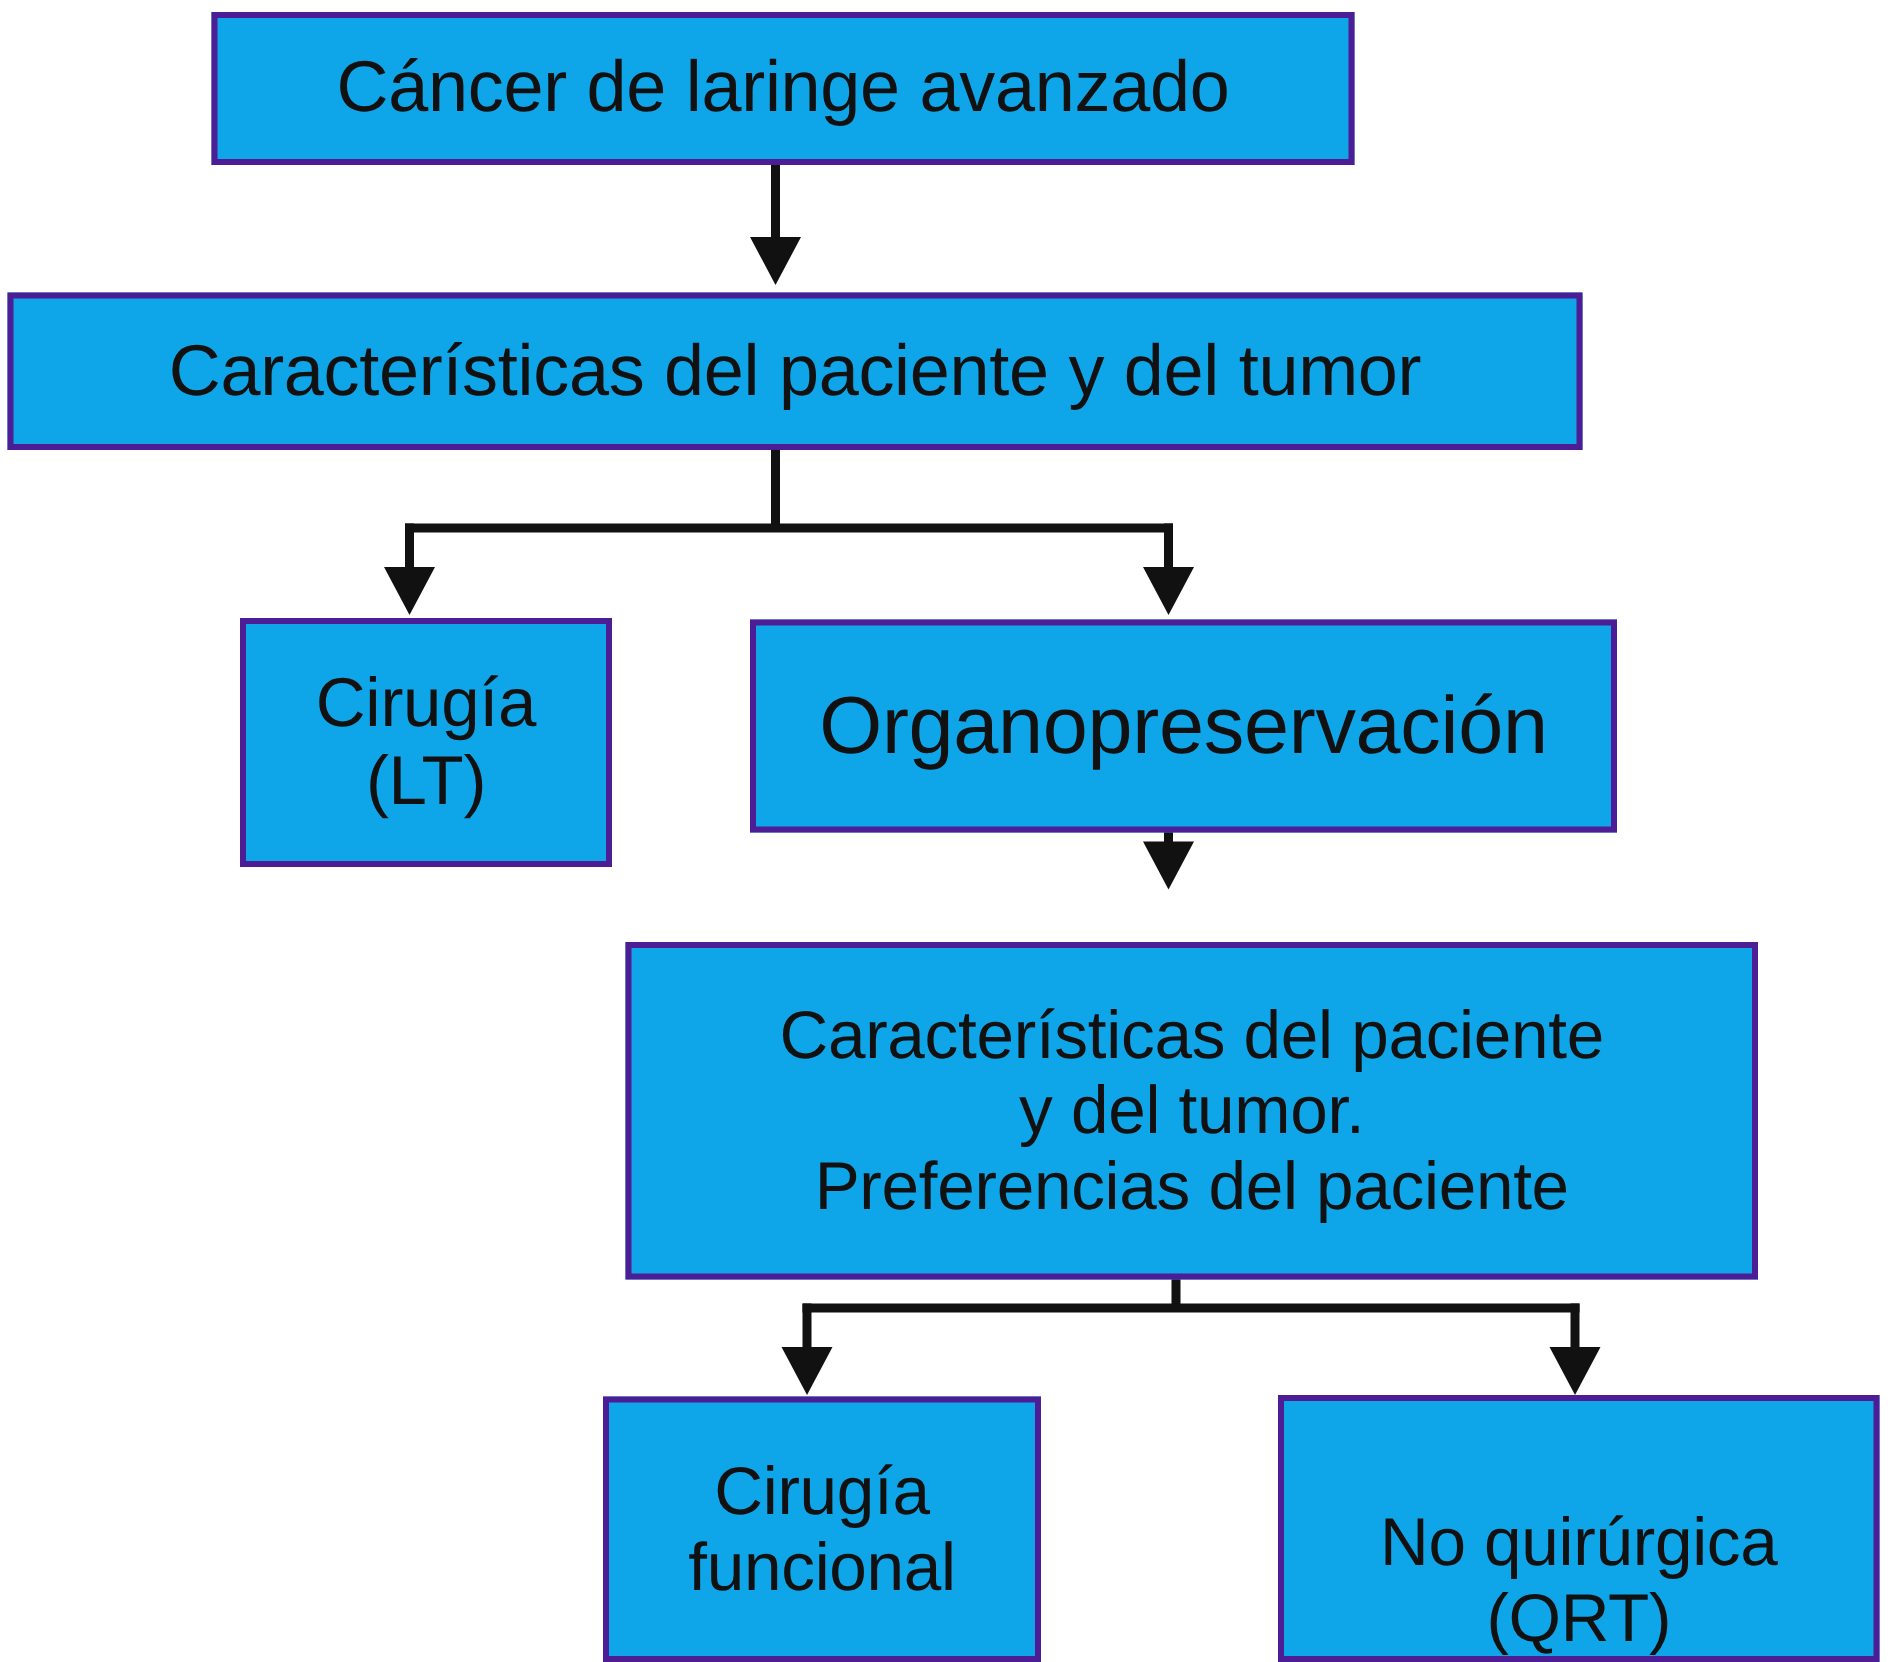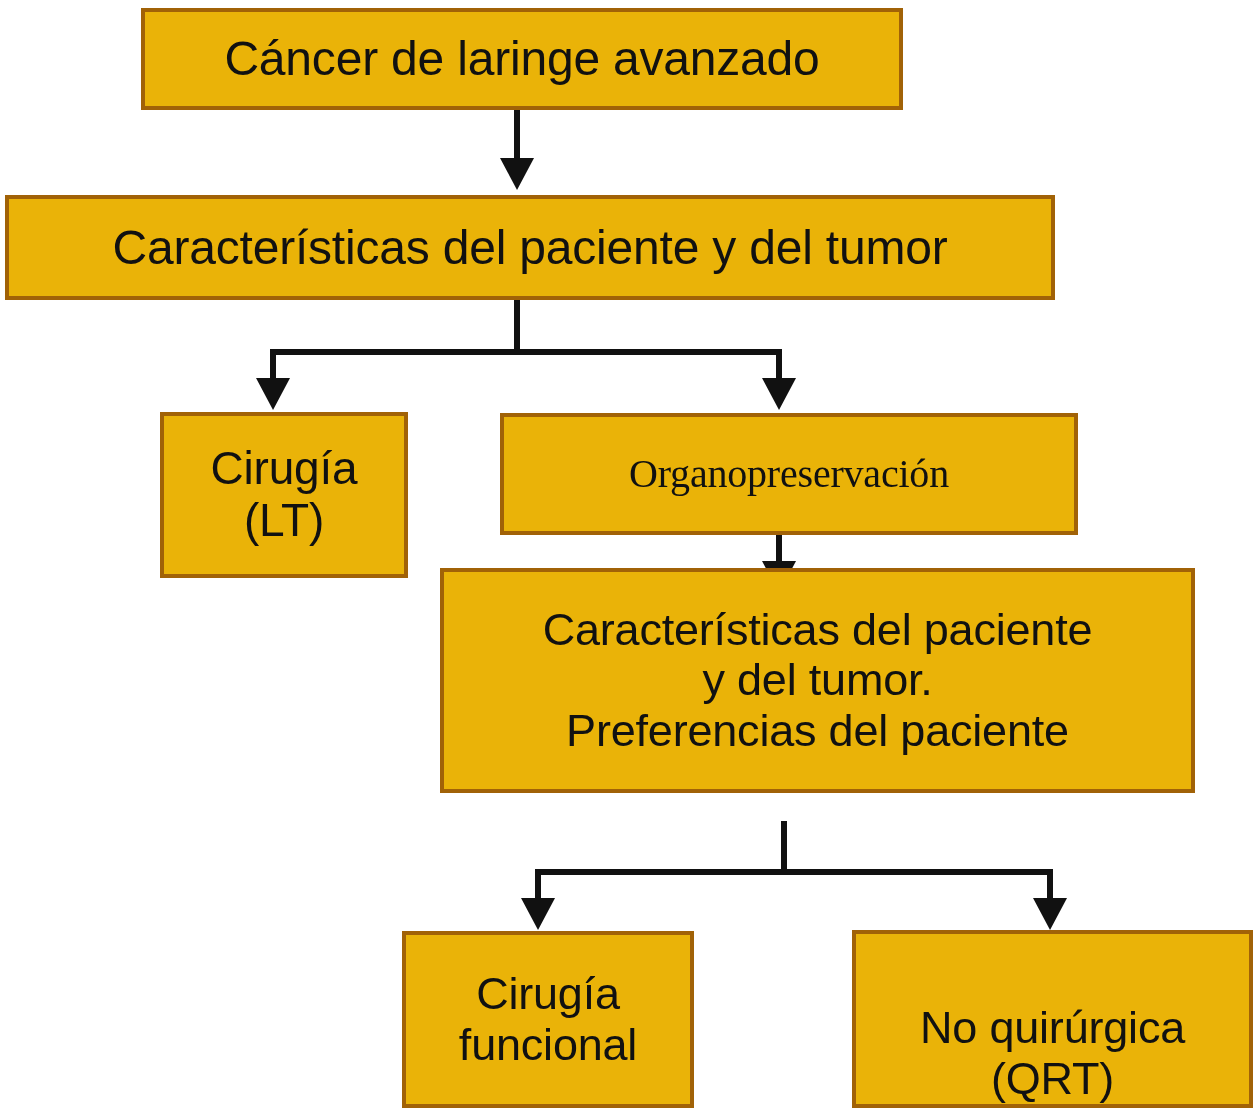--- a/index.html
+++ b/index.html
@@ -11,43 +11,43 @@
     position: relative;
     width: 1260px;
     height: 1108px;
     background: #ffffff;
     overflow: hidden;
     font-family: "Liberation Sans", sans-serif;
   }
   .node {
     position: absolute;
     box-sizing: border-box;
-    border: 4px solid #a16207;
-    background: #eab308;
+    border: 4px solid #4c1d95;
+    background: #0ea5e9;
     display: flex;
     align-items: center;
     justify-content: center;
     text-align: center;
     color: #111111;
     line-height: 1.12;
     letter-spacing: -0.2px;
     z-index: 2;
   }
   .node .label {
     display: block;
     width: 100%;
     white-space: pre-line;
   }
 
   
   #node-root          { left: 141px; top: 8px;   width: 762px; height: 102px; font-size: 48px; }
   #node-features-1    { left: 5px;   top: 195px; width: 1050px; height: 105px; font-size: 48px; }
   #node-surgery-lt    { left: 160px; top: 412px; width: 248px; height: 166px; font-size: 46px; }
-  #node-organ-pres    { left: 500px; top: 413px; width: 578px; height: 122px; font-size: 40px; font-family: Liberation Serif, serif; }
-  #node-features-2    { left: 417px; top: 568px; width: 755px; height: 225px; font-size: 45px; margin-left: 23px; }
+  #node-organ-pres    { left: 500px; top: 413px; width: 578px; height: 142px; font-size: 54px; }
+  #node-features-2    { left: 417px; top: 628px; width: 755px; height: 225px; font-size: 45px; }
   #node-surgery-func  { left: 402px; top: 931px; width: 292px; height: 177px; font-size: 45px; }
   #node-nonsurgical   { left: 852px; top: 930px; width: 401px; height: 178px; font-size: 45px; align-items: flex-end; }
 
   
   .conn-v, .conn-h {
     position: absolute;
     background: #111111;
     z-index: 1;
   }
   .conn-v { width: 6px; }

